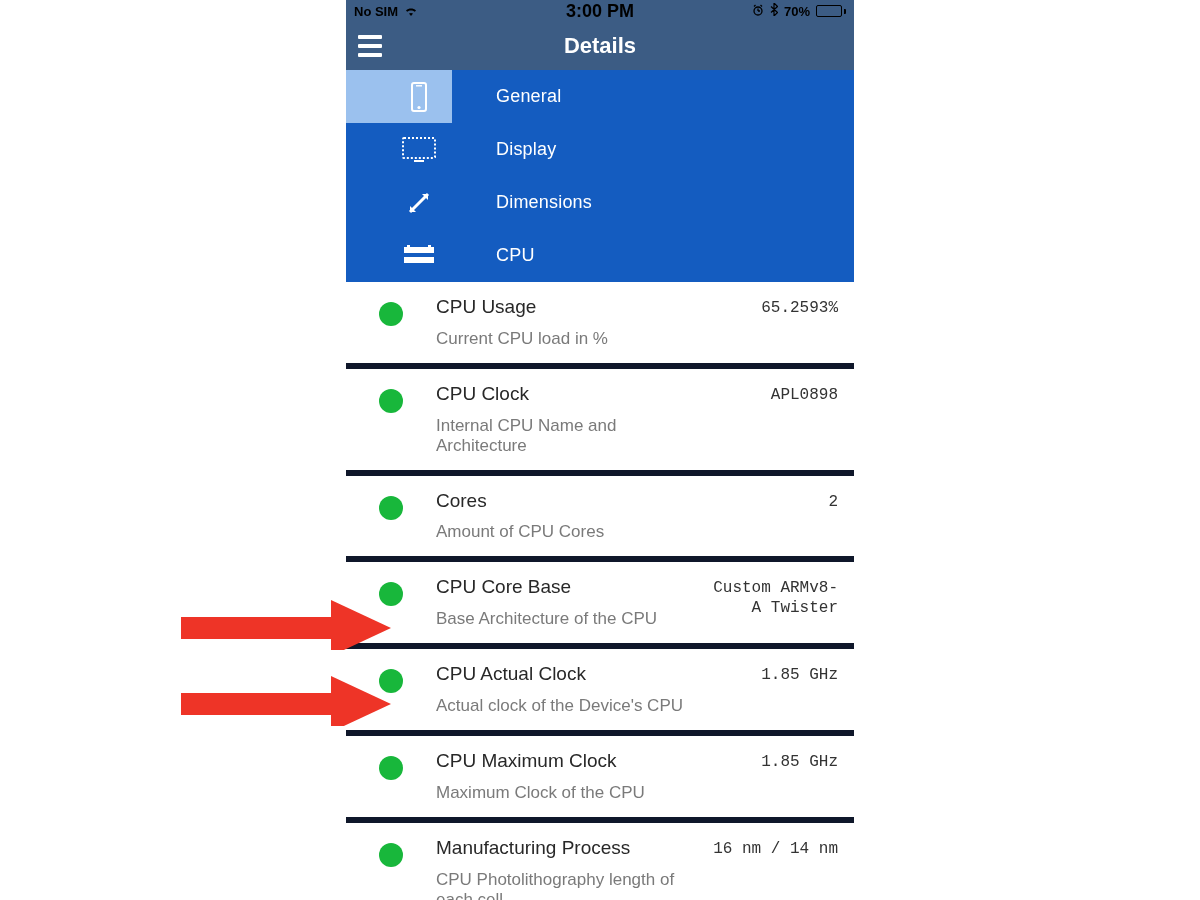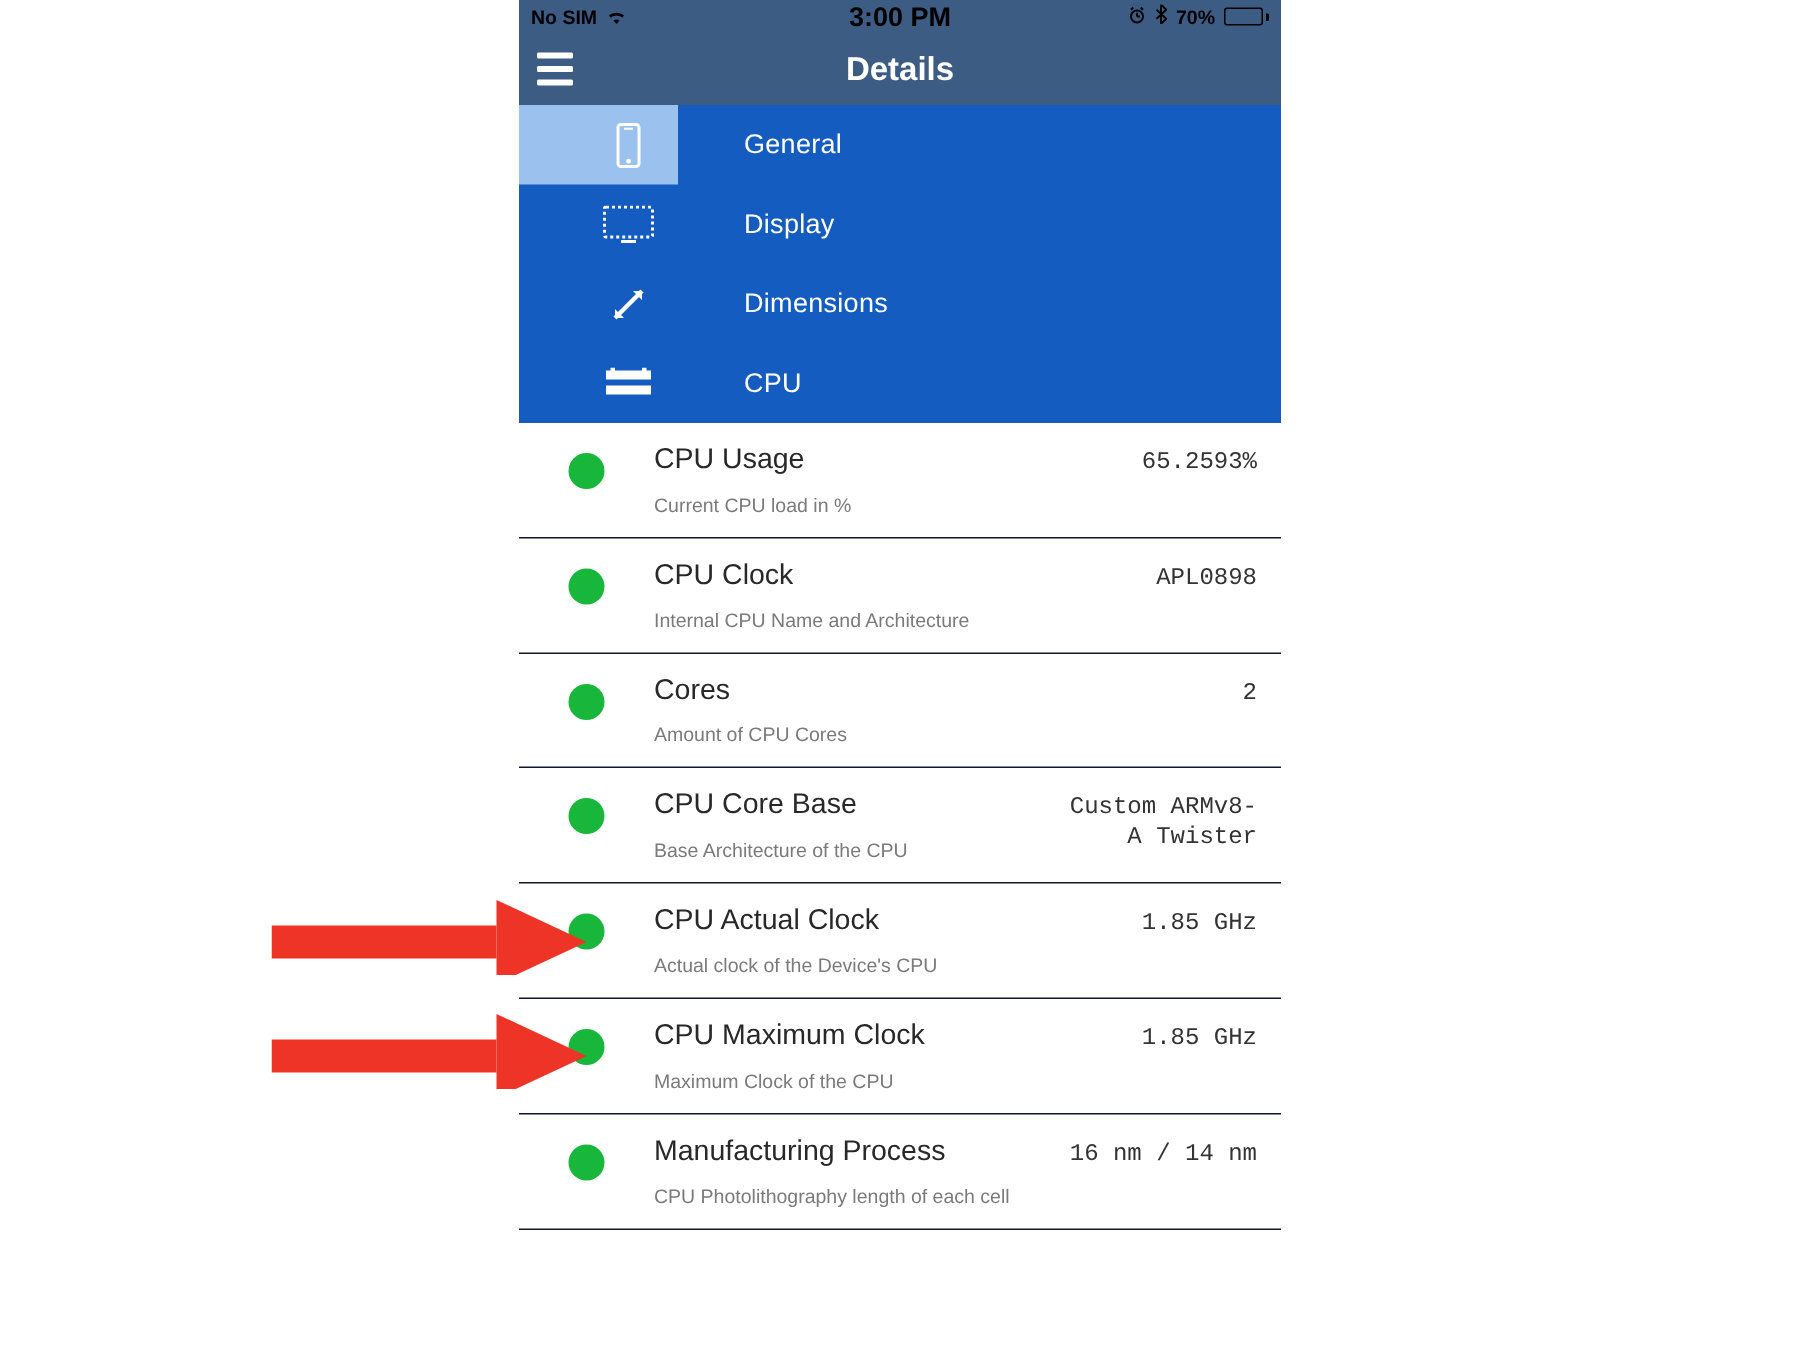--- a/index.html
+++ b/index.html
@@ -142,21 +142,21 @@
   .tab-icon svg { display:block; }
 
   
   .details-list {
     background:#fff;
   }
   .row {
     display:flex;
     align-items:flex-start;
     padding: 14px 16px 14px 0;
-    border-bottom: 1px solid #0f172a;
+    border-bottom: 6px solid #0f172a;
   }
   .row .dot-cell {
     width: 90px;
     display:flex;
     align-items:center;
     justify-content:center;
     padding-top: 6px;
   }
   .dot {
     width: 24px; height: 24px;
@@ -167,21 +167,21 @@
     flex: 1;
   }
   .row .title {
     font-size: 19px;
     color: #282828;
     font-weight: 400;
     margin-bottom: 10px;
     line-height: 1.2;
   }
   .row .subtitle {
-    font-size: 13px;
+    font-size: 17px;
     color: #7a7a7a;
   }
   .row .value-cell {
     width: 150px;
     text-align: right;
     font-family: Liberation Mono, monospace;
     font-size: 16px;
     color: #333;
     padding-top: 2px;
     line-height: 1.25;

